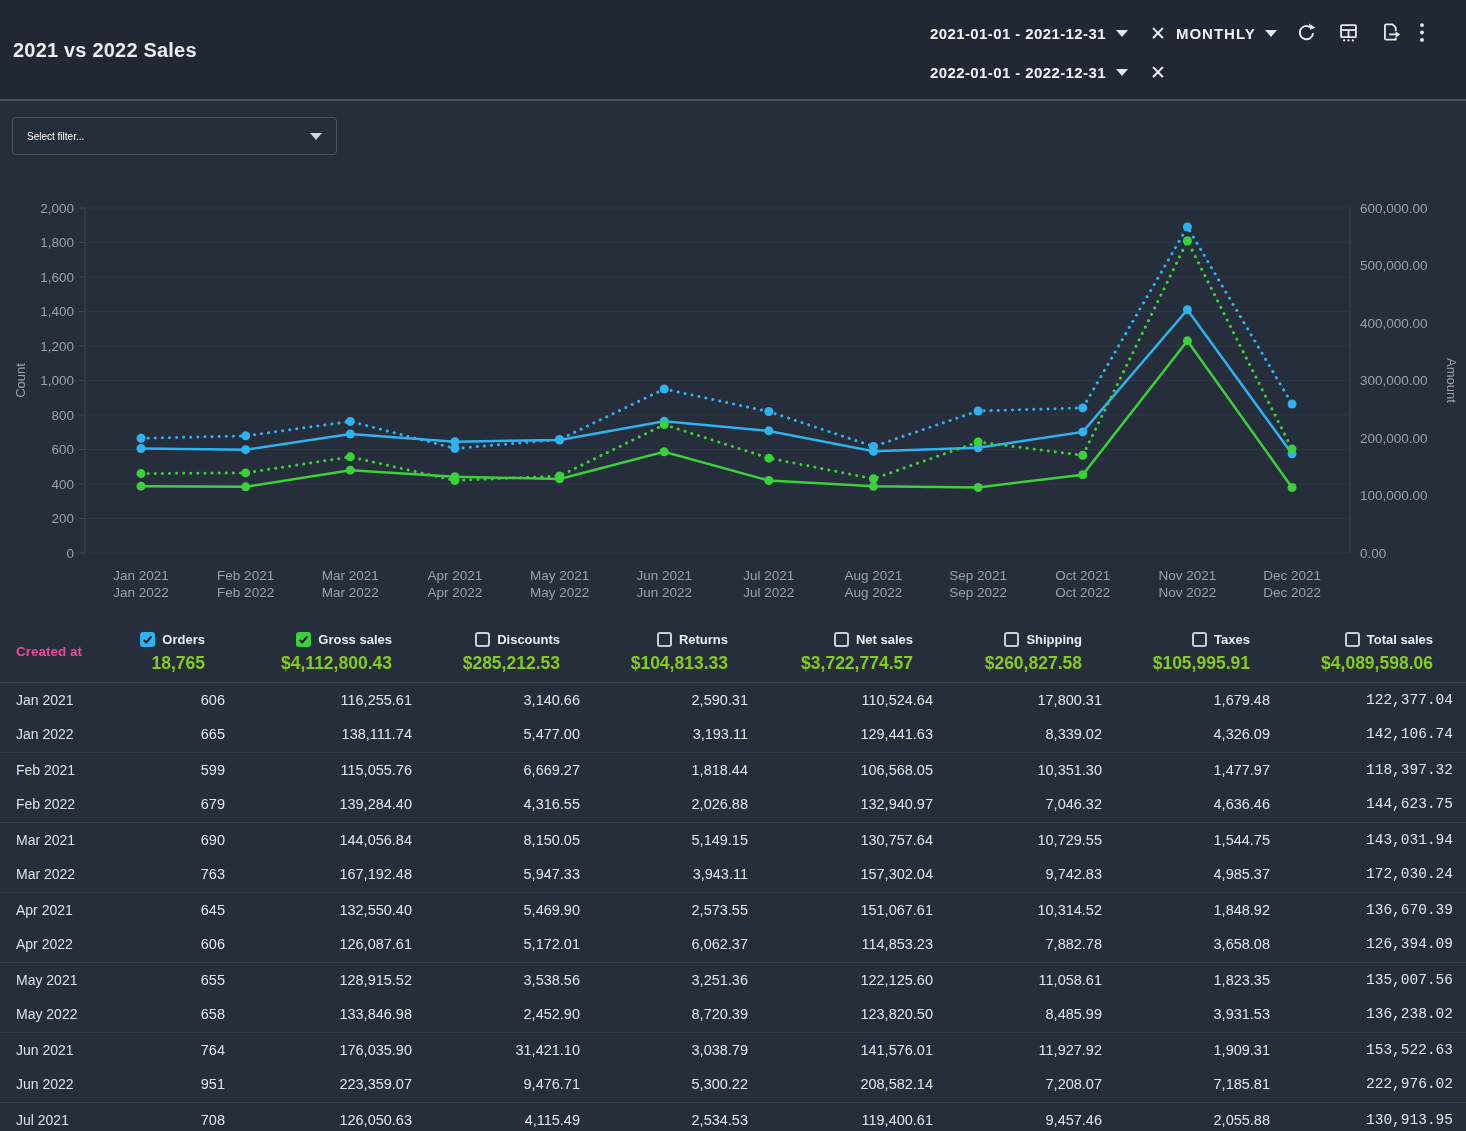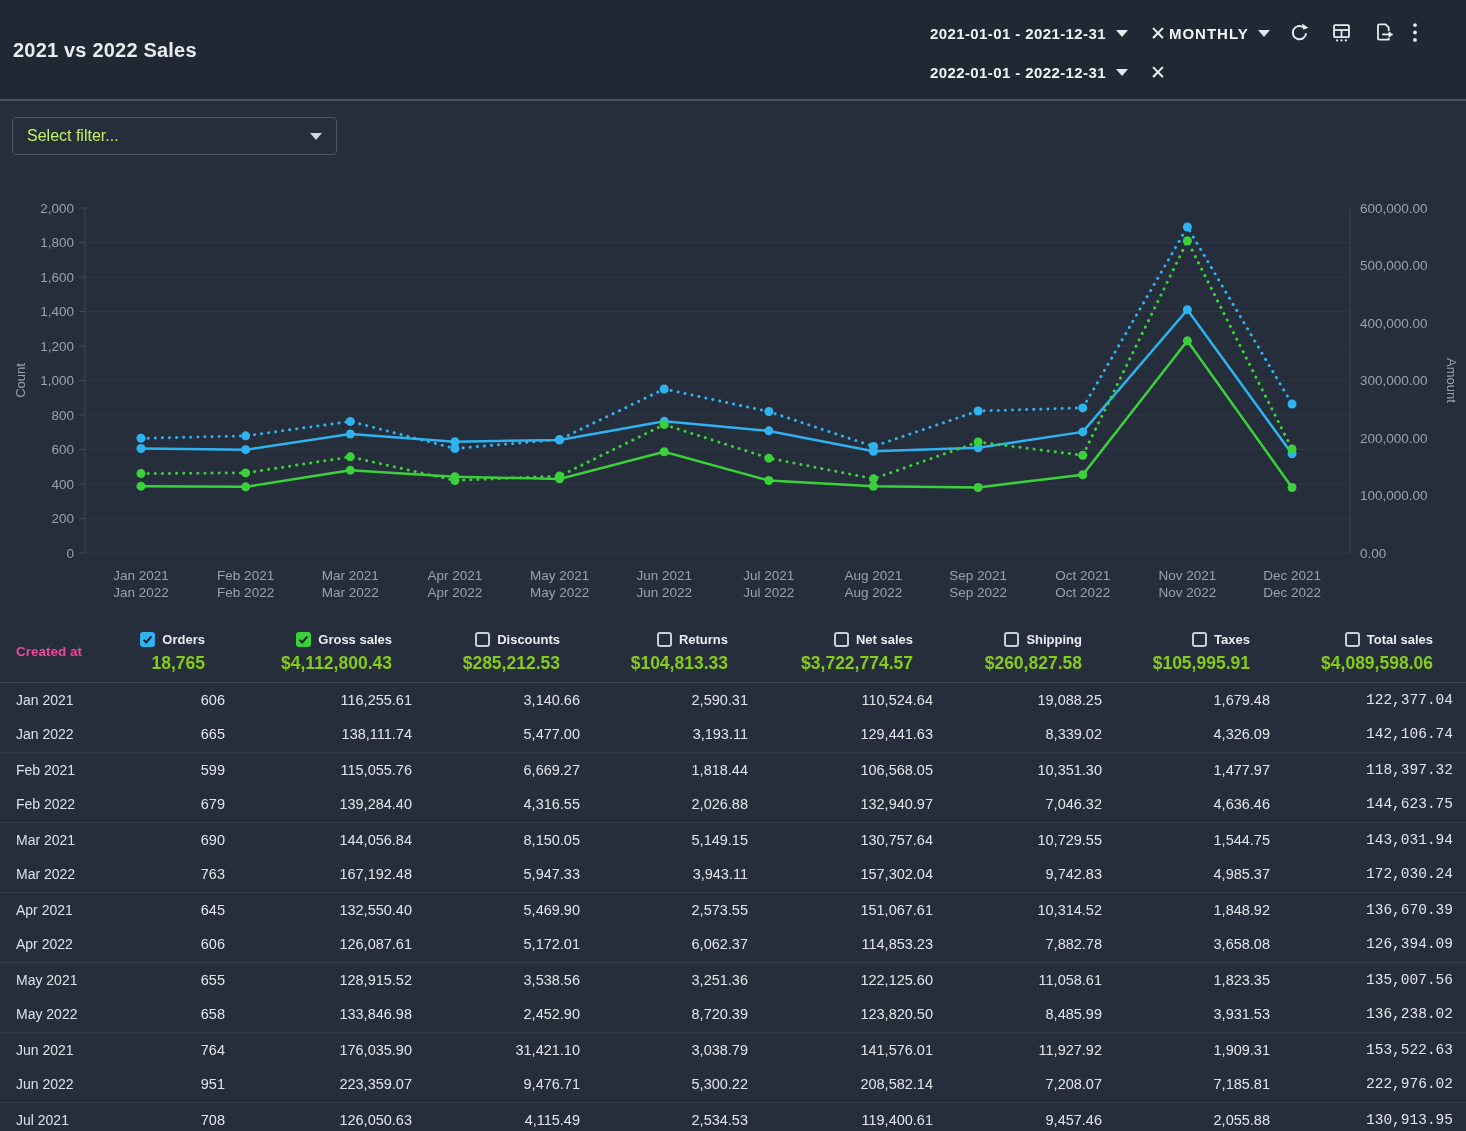--- a/index.html
+++ b/index.html
@@ -26,34 +26,34 @@
     display: flex; align-items: center; gap: 10px; cursor: pointer;
     font-size: 15px; font-weight: 700; color: #f0f3f7; letter-spacing: .4px;
   }
   .caret { width: 0; height: 0; border-left: 6px solid transparent; border-right: 6px solid transparent; border-top: 7px solid #e6eaef; }
   .x-btn {
     margin-left: 22px; background: none; border: none; cursor: pointer;
     color: #eef1f5; font-size: 19px; font-weight: 700; line-height: 1;
     font-family: "DejaVu Sans", sans-serif;
   }
   .granularity {
-    margin-left: 3px; display: flex; align-items: center; gap: 9px; cursor: pointer;
+    margin-left: 10px; display: flex; align-items: center; gap: 9px; cursor: pointer;
     font-size: 15px; font-weight: 700; color: #f0f3f7; letter-spacing: 1px;
   }
   .icon-btn { margin-left: 18px; background: none; border: none; cursor: pointer; width: 24px; height: 24px; display: flex; align-items: center; justify-content: center; }
   .icon-btn svg { display: block; }
 
   
   .filter-select {
     position: absolute; left: 12px; top: 117px; width: 325px; height: 38px;
     border: 1px solid #4a5362; border-radius: 4px; cursor: pointer;
     display: flex; align-items: center; justify-content: space-between;
     padding: 0 14px; background: transparent;
   }
-  .filter-select .ph { font-size: 16px; color: #bef264; }
+  .filter-select .ph { font-size: 10px; color: #ffffff; }
   .filter-select .caret { border-top-color: #d2d7de; }
 
   
   #chart-wrap { position: absolute; left: 0; top: 188px; width: 1466px; height: 414px; }
   .grid   { stroke: #2d3644; stroke-width: 1; }
   .axis   { stroke: #3d4755; stroke-width: 1; }
   .tickm  { stroke: #3d4755; stroke-width: 1; }
   .ylab   { fill: #99a1ac; font-size: 13.5px; font-family: "Liberation Sans", sans-serif; }
   .xlab   { fill: #99a1ac; font-size: 13.5px; font-family: "Liberation Sans", sans-serif; }
   .axtitle{ fill: #99a1ac; font-size: 13px;  font-family: "Liberation Sans", sans-serif; }
@@ -355,21 +355,21 @@
         </tr>
     </thead>
     <tbody id="tbody">
         <tr>
           <td class="month">Jan 2021</td>
           <td>606</td>
           <td>116,255.61</td>
           <td>3,140.66</td>
           <td>2,590.31</td>
           <td>110,524.64</td>
-          <td>19,088.25</td>
+          <td>17,800.31</td>
           <td>1,679.48</td>
           <td>122,377.04</td>
         </tr>
         <tr>
           <td class="month">Jan 2022</td>
           <td>665</td>
           <td>138,111.74</td>
           <td>5,477.00</td>
           <td>3,193.11</td>
           <td>129,441.63</td>

